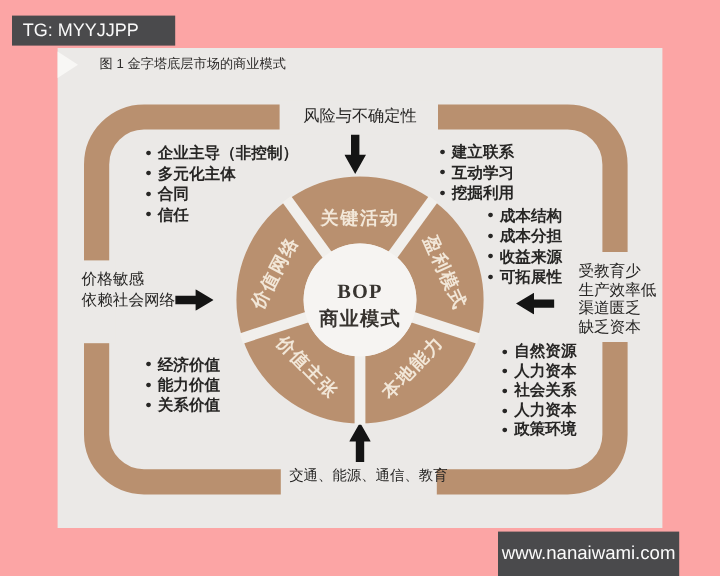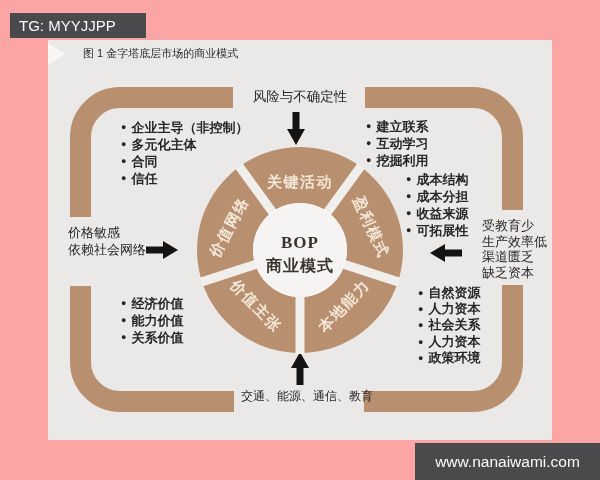--- a/index.html
+++ b/index.html
@@ -5,21 +5,21 @@
   :root{
     --tan:#b9906f; --panel:#ebe9e7; --dark:#4a4a4c; --ink:#272625;
     --spoke:#f1efec; --hub:#f6f4f2; --wedge-label:#f2e7d8; --arrow:#141414;
   }
   html,body{margin:0;padding:0;background:#fff;}
   .stage{position:relative;width:600px;height:480px;background:#fca5a5;overflow:hidden;
          font-family:"Liberation Sans",sans-serif;color:var(--ink);}
   .panel{position:absolute;left:48px;top:40px;width:504px;height:400px;background:var(--panel);}
   .wm{position:absolute;background:var(--dark);color:#fafafa;font-size:15px;}
   .wm.tg{left:10px;top:13px;width:127px;height:25px;line-height:25px;padding-left:9px;}
-  .wm.site{left:415px;top:443px;width:185px;height:37px;line-height:37px;text-align:center;font-size:15.5px;}
+  .wm.site{left:415px;top:443px;width:151px;height:37px;line-height:37px;text-align:center;font-size:15.5px;}
   .title-tri{position:absolute;left:48px;top:43px;width:0;height:0;
              border-top:11px solid transparent;border-bottom:11px solid transparent;
              border-left:17px solid #f8f7f5;}
   .fig-title{position:absolute;left:83px;top:46px;font-size:11px;font-weight:normal;color:#2e2c2b;white-space:nowrap;text-align:right;}
   .frame{position:absolute;left:70px;top:87px;width:453px;height:325px;box-sizing:border-box;
          border:21px solid var(--tan);border-radius:50px;}
   .gapcover{position:absolute;background:var(--panel);}
   .gap-top{left:233px;top:84px;width:132px;height:28px;}
   .gap-bottom{left:234px;top:386px;width:130px;height:30px;}
   .gap-left{left:66px;top:217px;width:30px;height:69px;}

